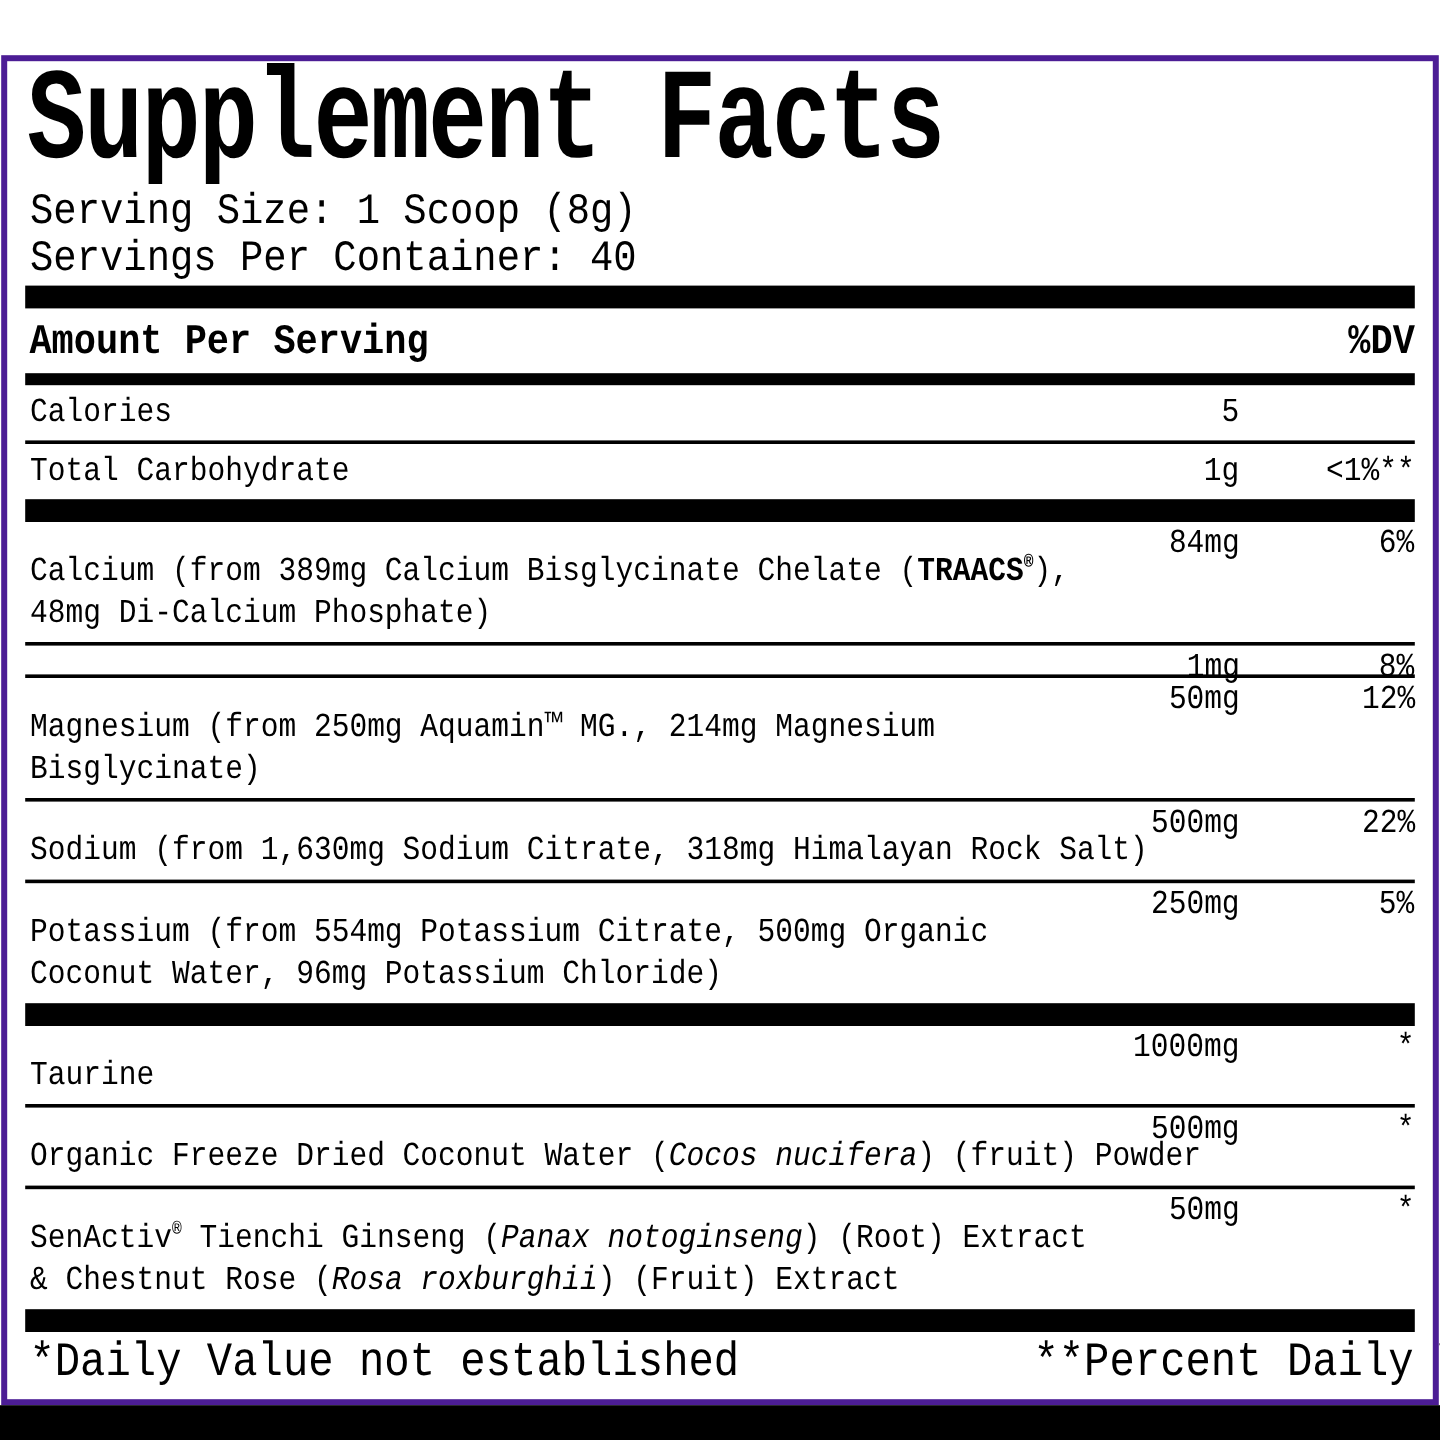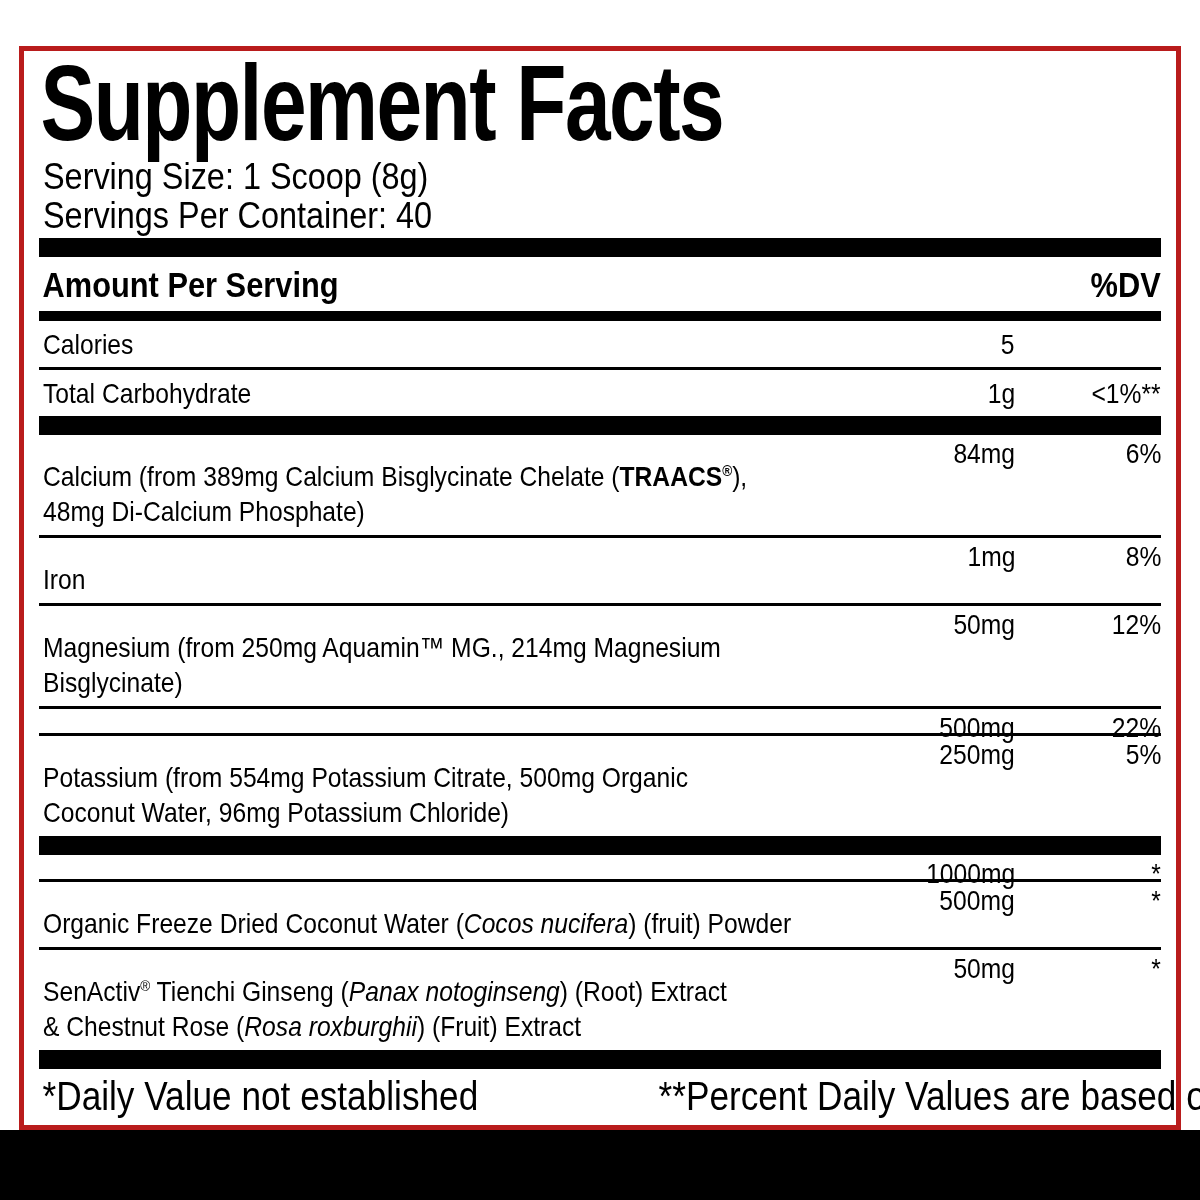--- a/index.html
+++ b/index.html
@@ -5,23 +5,24 @@
   * { margin: 0; padding: 0; box-sizing: border-box; }
   html, body {
     width: 1200px; height: 1200px;
     background: #ffffff;
     overflow: hidden;
     font-family: "Liberation Sans", "DejaVu Sans", sans-serif;
     color: #000;
   }
   .top-space { height: 46px; }
   .label-panel {
-    margin: 0 19px;
-    border: 5px solid #b91c1c;
+    margin: 0 1px;
+    border: 5px solid #4c1d95;
     background: #fff;
+    font-family: Liberation Mono, monospace;
   }
   .label-inner { padding: 4px 15px 0 15px; }
 
   
   .ln  { transform: scaleX(0.88); transform-origin: 0 50%; white-space: nowrap; }
   .rt  { transform: scaleX(0.88); transform-origin: 100% 50%; white-space: nowrap; }
 
   .title {
     font-size: 108px;
     font-weight: bold;
@@ -148,53 +149,56 @@
           <div class="row">
             <div class="name">
               <div class="ln"><span>Calcium (from 389mg Calcium Bisglycinate Chelate (</span><span style="font-weight: bold;">TRAACS</span><sup style="font-weight: bold;">®</sup><span>),</span></div>
               <div class="ln"><span>48mg Di-Calcium Phosphate)</span></div>
             </div>
             <div class="amt rt">84mg</div>
             <div class="dv rt">6%</div>
           </div>
           <div class="bar thin"></div>
           <div class="row">
-            <div class="name">
-              <div class="ln"><span>Iron</span></div>
-            </div>
             <div class="amt rt">1mg</div>
             <div class="dv rt">8%</div>
           </div>
           <div class="bar thin"></div>
           <div class="row">
             <div class="name">
               <div class="ln"><span>Magnesium (from 250mg Aquamin™ MG., 214mg Magnesium</span></div>
               <div class="ln"><span>Bisglycinate)</span></div>
             </div>
             <div class="amt rt">50mg</div>
             <div class="dv rt">12%</div>
           </div>
           <div class="bar thin"></div>
           <div class="row">
+            <div class="name">
+              <div class="ln"><span>Sodium (from 1,630mg Sodium Citrate, 318mg Himalayan Rock Salt)</span></div>
+            </div>
             <div class="amt rt">500mg</div>
             <div class="dv rt">22%</div>
           </div>
           <div class="bar thin"></div>
           <div class="row">
             <div class="name">
               <div class="ln"><span>Potassium (from 554mg Potassium Citrate, 500mg Organic</span></div>
               <div class="ln"><span>Coconut Water, 96mg Potassium Chloride)</span></div>
             </div>
             <div class="amt rt">250mg</div>
             <div class="dv rt">5%</div>
           </div>
         </div>
         <div class="bar thick"></div>
         <div class="section offset">
           <div class="row">
+            <div class="name">
+              <div class="ln"><span>Taurine</span></div>
+            </div>
             <div class="amt rt">1000mg</div>
             <div class="dv rt">*</div>
           </div>
           <div class="bar thin"></div>
           <div class="row">
             <div class="name">
               <div class="ln"><span>Organic Freeze Dried Coconut Water (</span><span style="font-style: italic;">Cocos nucifera</span><span>) (fruit) Powder</span></div>
             </div>
             <div class="amt rt">500mg</div>
             <div class="dv rt">*</div>

